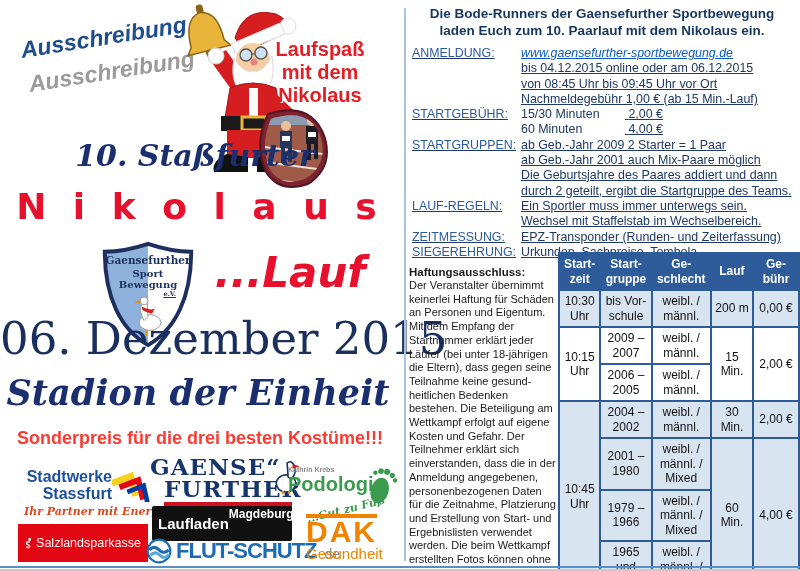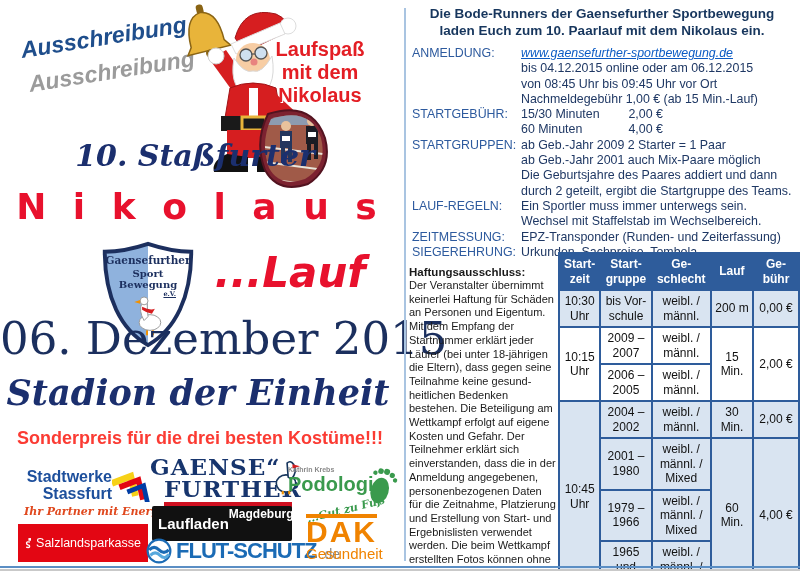--- a/index.html
+++ b/index.html
@@ -61,21 +61,21 @@
   .fl-name { font:700 22px "Liberation Sans", sans-serif; color:#1b6bb5; letter-spacing:-1px; }
   .fl-tld { font:400 14px "Liberation Sans", sans-serif; color:#8a8a8a; align-self:flex-end; margin-bottom:2px; }
   .dak { left:306px; top:514px; width:94px; text-align:left; }
   .dak-name { font:800 30px "Liberation Sans", sans-serif; color:#f08300; line-height:28px; letter-spacing:2px; border-top:4px solid #f08300; display:inline-block; }
   .dak-sub { font:400 15px "Liberation Sans", sans-serif; color:#f08300; line-height:16px; }
 
   
   .right-col { position:absolute; left:404px; top:0; width:396px; height:571px; }
   .r-title { position:absolute; top:6px; left:2px; width:392px; text-align:center;
              font:700 13.5px "Liberation Sans", sans-serif; color:#17365d; line-height:16.5px; }
-  .info { position:absolute; top:46px; left:8px; width:386px; font-size:12.4px; color:#1f3864; line-height:15.3px; }
+  .info { position:absolute; top:46px; left:8px; width:386px; font-size:12.4px; color:#1f3864; line-height:15.3px;text-decoration:underline; }
   .irow { display:flex; }
   .lbl { width:109px; flex:none; color:#2d5a9e; }
   .val { flex:1; }
   .link { color:#0b5bc4; font-style:italic; text-decoration:underline; }
   .fee-name { display:inline-block; width:104px; }
   .disclaimer { position:absolute; left:5px; top:266px; width:148px; color:#1a1a1a; }
   .disc-title { font:700 11.5px "Liberation Sans", sans-serif; margin-bottom:1px; }
   .disc-body { font:400 11px "Liberation Sans", sans-serif; line-height:13.7px; }
 
   

